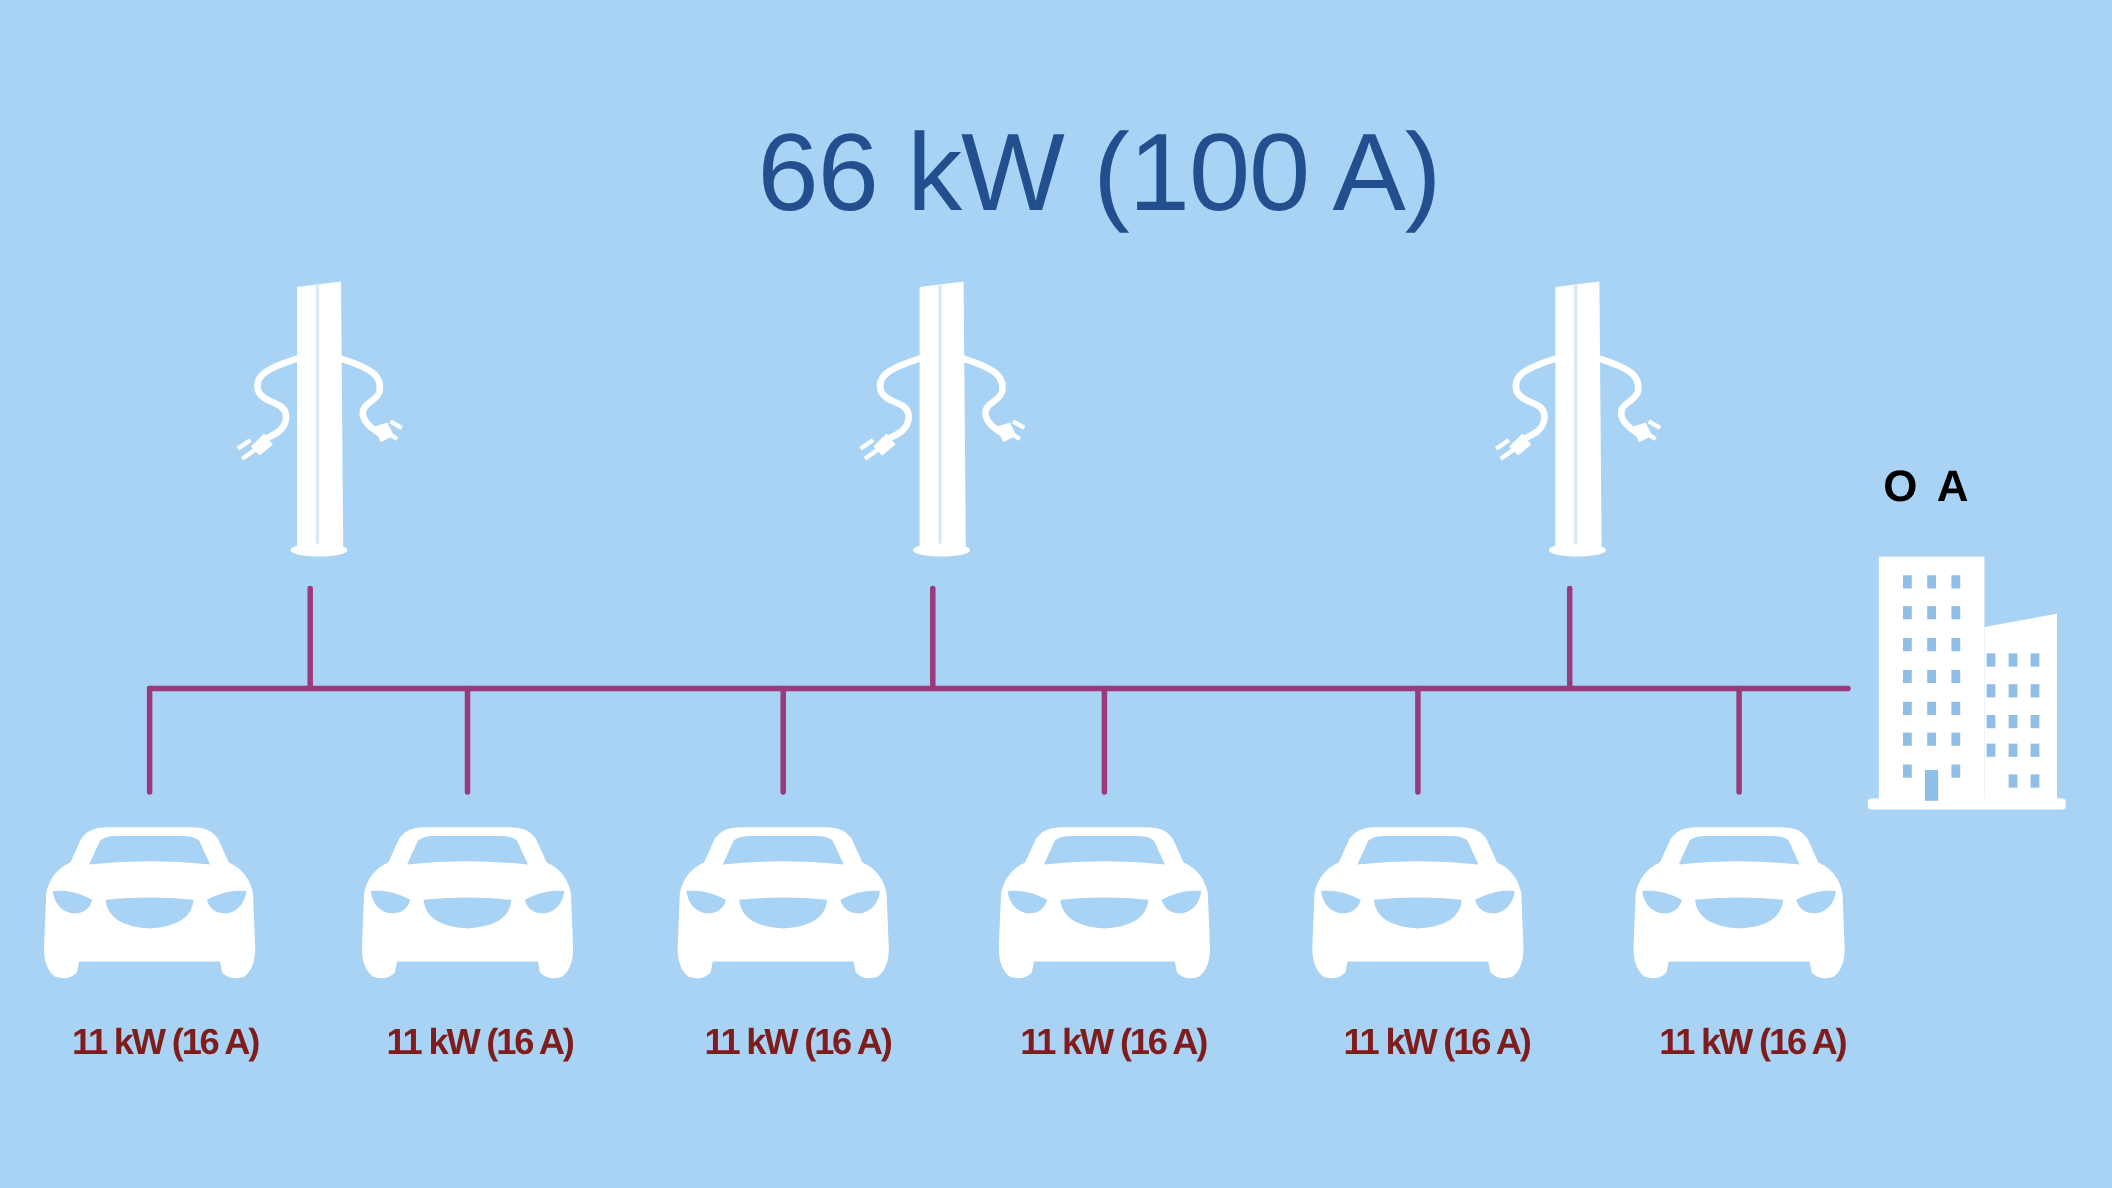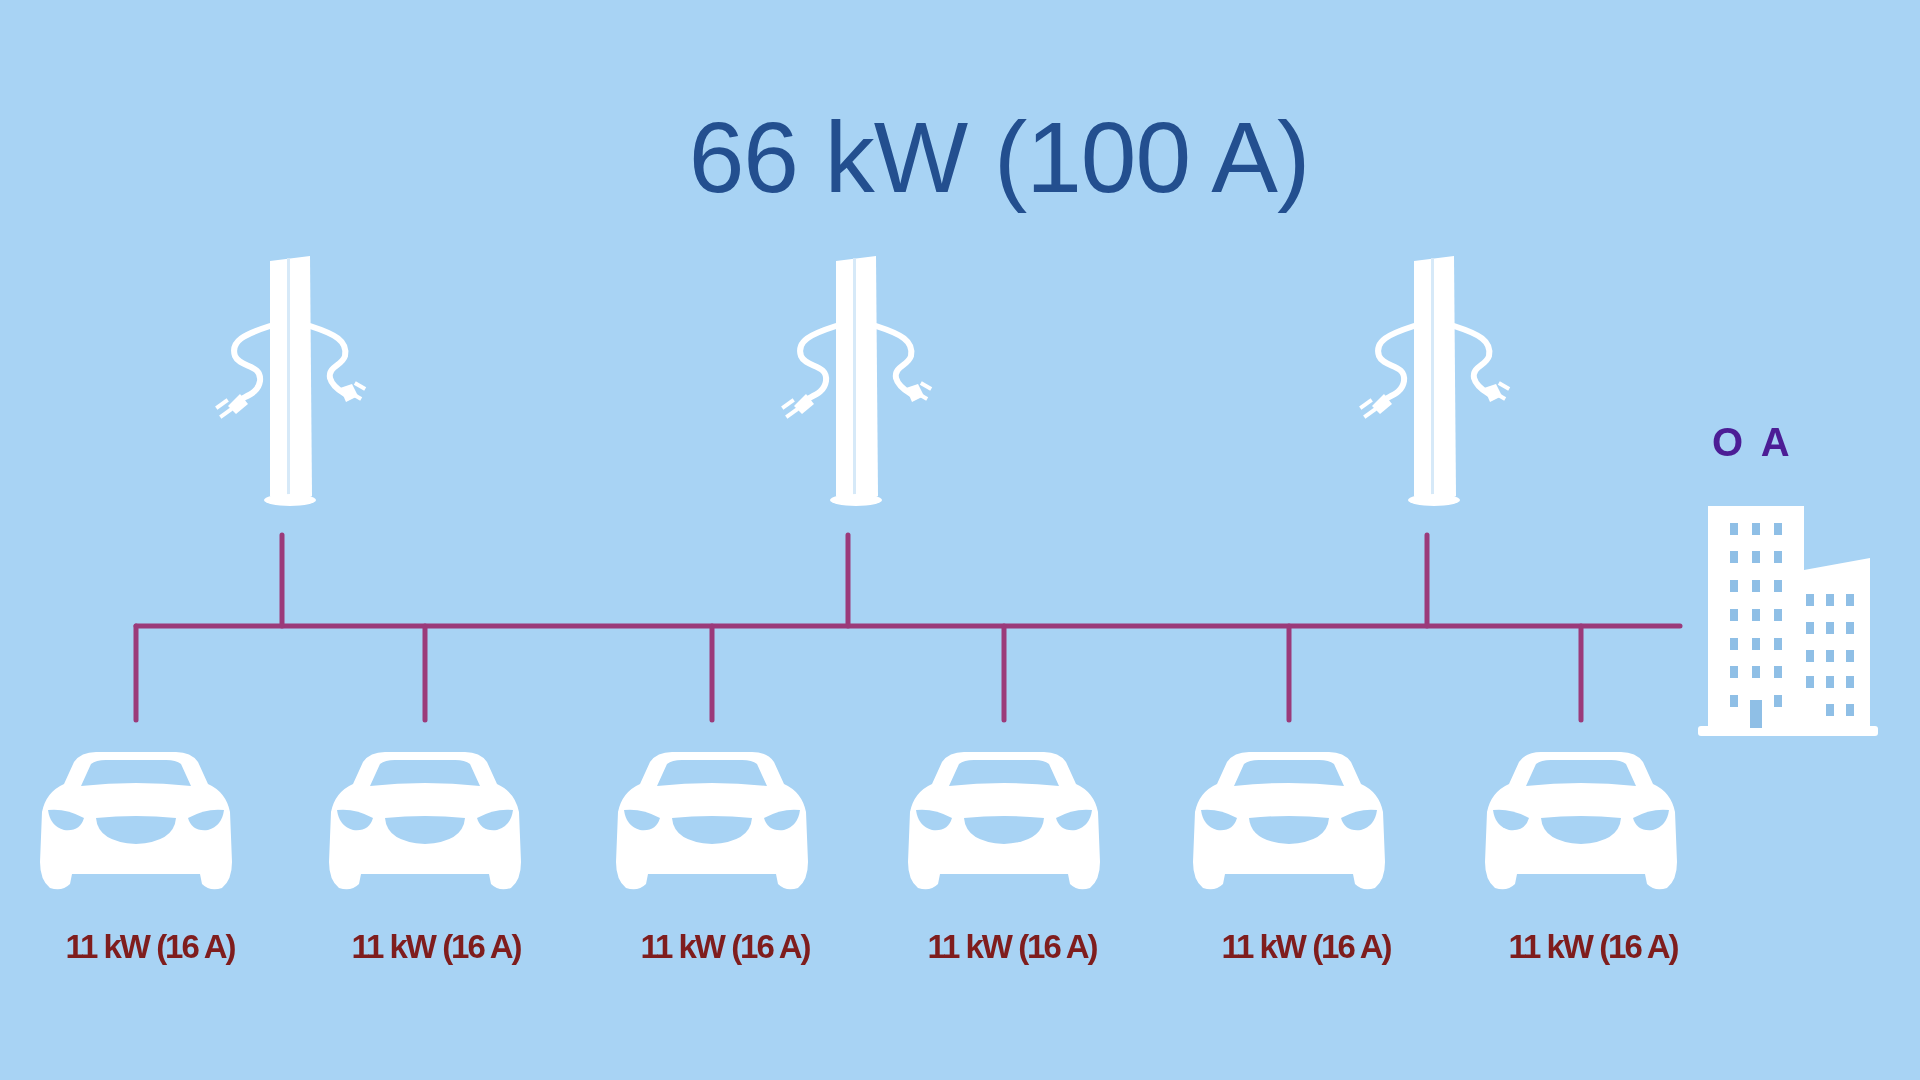--- a/index.html
+++ b/index.html
@@ -18,21 +18,21 @@
   svg.diagram { position: absolute; left: 0; top: 0; }
   .car-label {
     position: absolute; top: 928px;
     font-weight: bold; font-size: 33px; color: #7f1d1d;
     letter-spacing: -2px; white-space: nowrap;
     transform: translateX(-50%);
     font-family: "Liberation Sans", sans-serif;
   }
   .oa-label {
     position: absolute; left: 1712px; top: 420px;
-    font-weight: bold; font-size: 40px; color: #4c1d95;
+    font-weight: bold; font-size: 40px; color: #000000;
     letter-spacing: 4px;
     font-family: "Liberation Sans", sans-serif;
   }
 </style>
 </head>
 <body>
 
 <div class="title">66 kW (100 A)</div>
 
 <svg class="diagram" width="1920" height="1080" viewBox="0 0 1920 1080">

